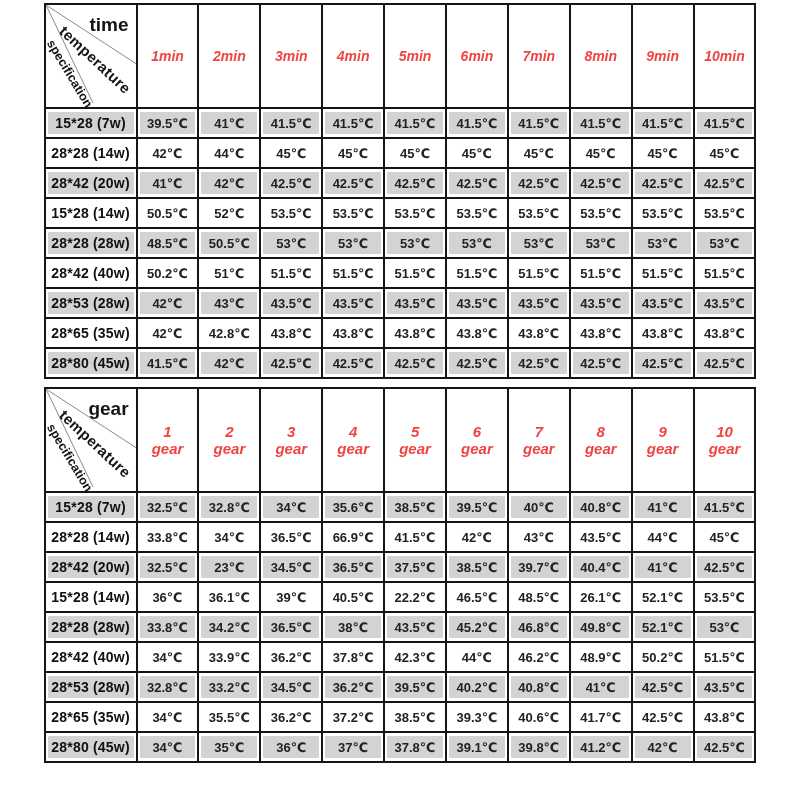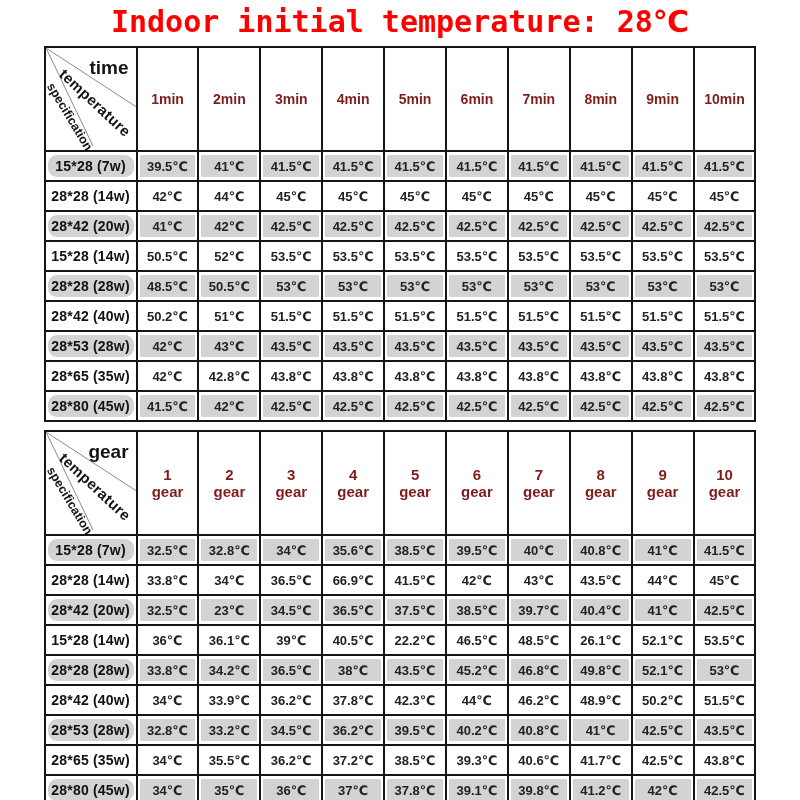--- a/index.html
+++ b/index.html
@@ -77,47 +77,47 @@
     transform: rotate(59deg);
     transform-origin: 0 50%;
     font-size: 12.5px;
     font-weight: 600;
     white-space: nowrap;
     color: #141414;
   }
   th.col-head {
     font-size: 14px;
     font-weight: bold;
-    color: #7f1d1d;
+    color: #ef4444;
+    font-style: italic;
   }
   th.col-head .l1, th.col-head .l2 {
     font-size: 15px;
     line-height: 1.15;
     font-weight: bold;
   }
   td .fill {
     margin: 2px;
     height: 22px;
     display: flex;
     align-items: center;
     justify-content: center;
     font-size: 13px;
     font-weight: bold;
     color: #222222;
     border-radius: 1px;
     white-space: nowrap;
   }
   tr.shaded td .fill { background: #d3d3d3; }
-  td.row-label .fill { font-size: 14px; color: #111111; letter-spacing: 0.2px; border-radius: 9px; }
+  td.row-label .fill { font-size: 14px; color: #111111; letter-spacing: 0.2px; }
 </style>
 </head>
 <body>
 
 <div class="page">
-  <h1 class="title">Indoor initial temperature: 28℃</h1>
 
   <table class="grid">
     <colgroup>
         <col style="width: 92px;">
         <col style="width: 61.9px;">
         <col style="width: 61.9px;">
         <col style="width: 61.9px;">
         <col style="width: 61.9px;">
         <col style="width: 61.9px;">
         <col style="width: 61.9px;">

